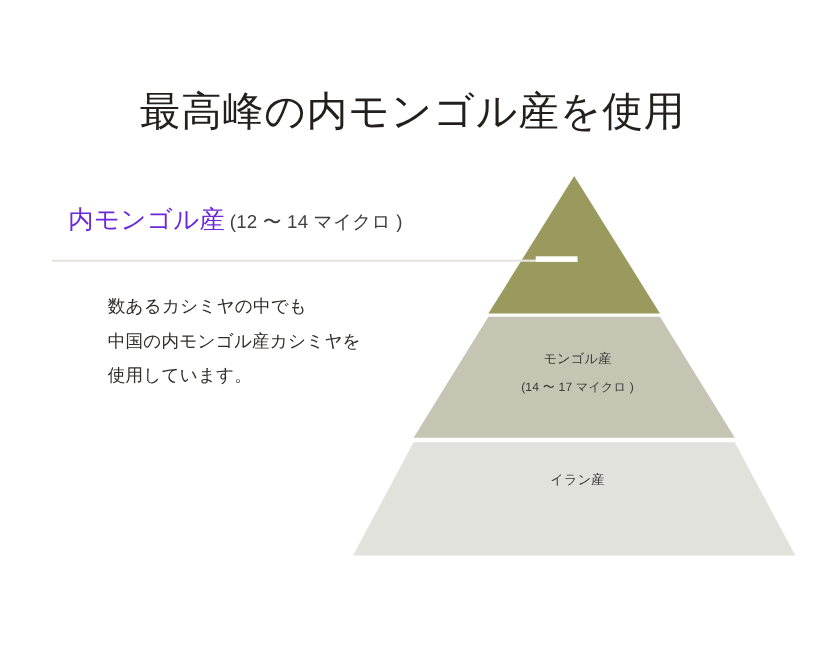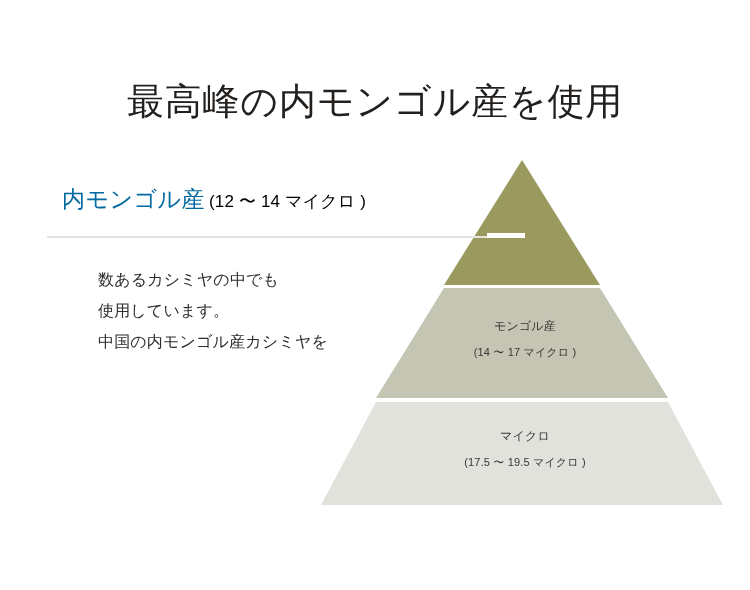--- a/index.html
+++ b/index.html
@@ -163,33 +163,32 @@
 
       <polygon points="66,252 358,252 413,355 11,355" fill="#e2e2dc"></polygon>
     </svg>
 
     <div class="tier-label tier-label-mongolia" style="position:absolute; left:45px; top:163px; width:340px;">
       <span class="name">モンゴル産</span>
       <span class="range">(14 〜 17 マイクロ )</span>
     </div>
 
     <div class="tier-label tier-label-iran" style="position:absolute; left:20px; top:273px; width:390px;">
-      <span class="name">マイクロ</span>
-      <span class="range">(17.5 〜 19.5 マイクロ )</span>
+      <span class="name">イラン産</span>
     </div>
   </div>
 
   <div class="callout">
     <div class="callout-heading">
-      <span class="main" style="color: #0369a1;">内モンゴル産</span><span class="range" style="color: #000000;">(12 〜 14 マイクロ )</span>
+      <span class="main" style="color: #6d28d9;">内モンゴル産</span><span class="range" style="color: #404040;">(12 〜 14 マイクロ )</span>
     </div>
   </div>
 
   <div class="leader-line" style="background: rgb(230, 228, 224);"></div>
   <div class="leader-notch"></div>
 
   <div class="body-copy">
     <span class="line">数あるカシミヤの中でも</span>
+    <span class="line">中国の内モンゴル産カシミヤを</span>
     <span class="line">使用しています。</span>
-    <span class="line">中国の内モンゴル産カシミヤを</span>
   </div>
 
 </div>
 
 </body></html>

